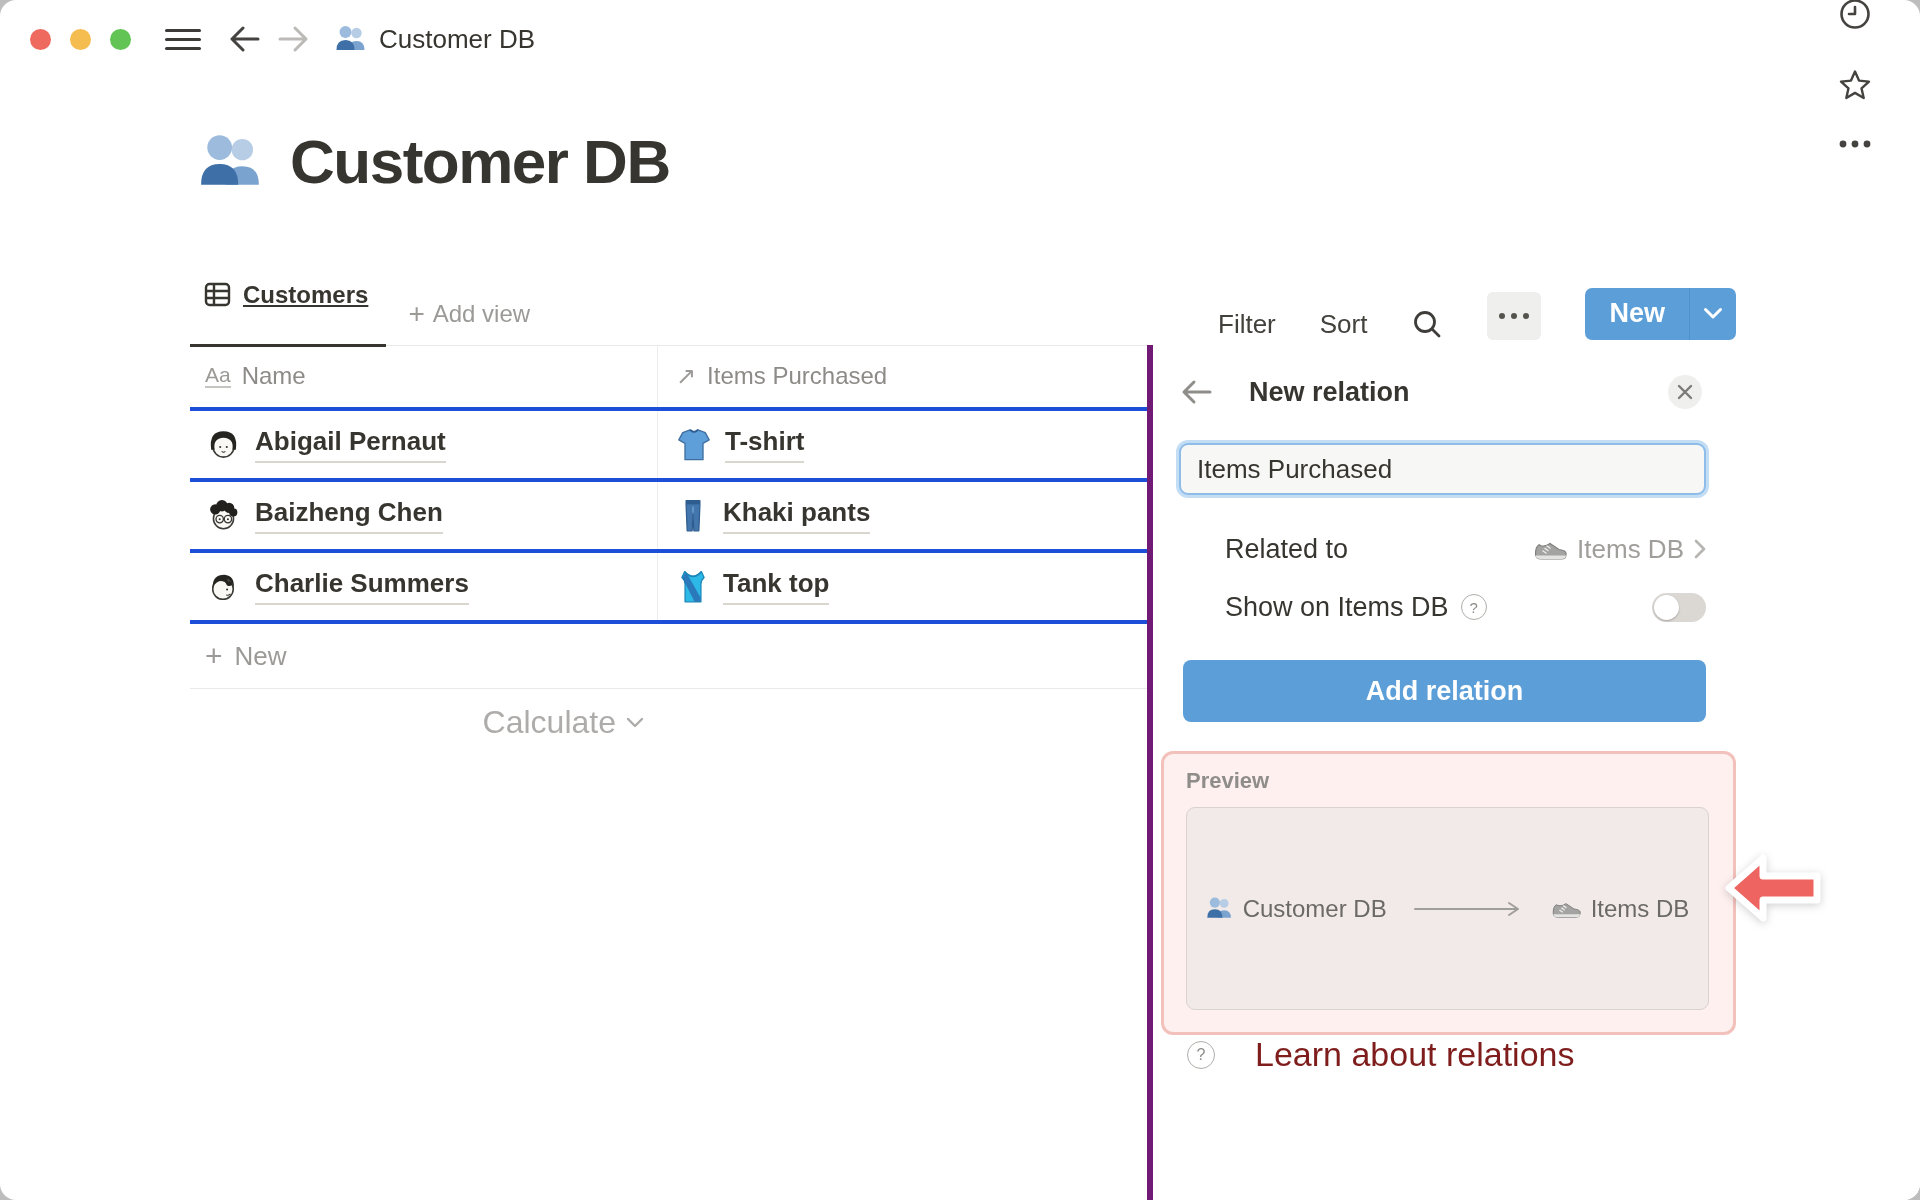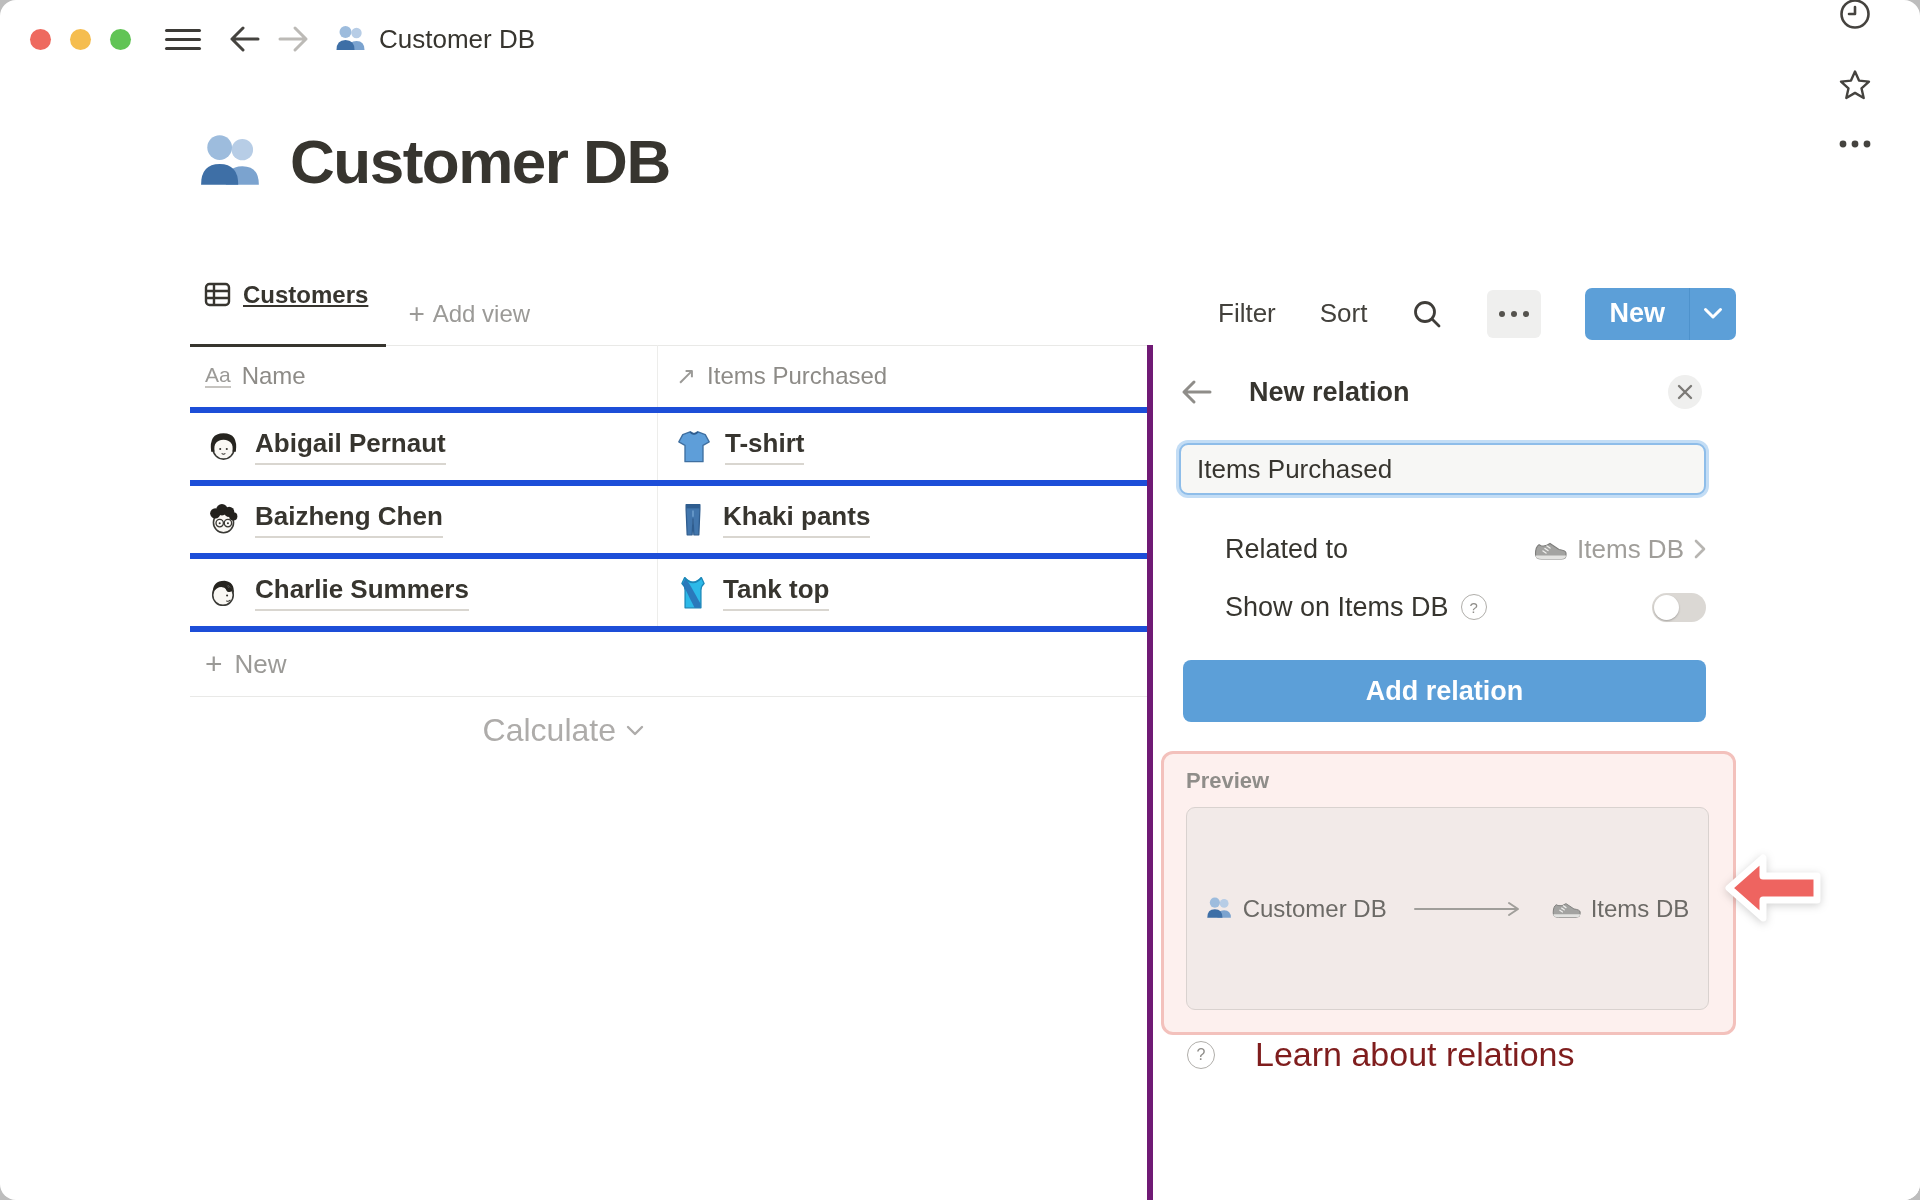--- a/index.html
+++ b/index.html
@@ -21,30 +21,30 @@
   .tb-icon{display:flex;align-items:center;justify-content:center;cursor:pointer;}
   
   .page-title{position:absolute;left:198px;top:126px;display:flex;align-items:center;gap:26px;}
   .page-title .txt{font-size:62px;font-weight:700;letter-spacing:-1.5px;color:#37352f;}
   
   .toolbar{position:absolute;left:190px;width:1546px;top:282px;height:63px;display:flex;align-items:center;border-bottom:1px solid #e9e9e7;}
   .view-tab{display:flex;align-items:flex-start;gap:12px;height:100%;padding:0 18px 0 14px;border-bottom:3px solid #37352f;cursor:pointer;text-decoration:underline;}
   .view-tab .txt{font-size:24px;font-weight:600;}
   .add-view{display:flex;align-items:center;gap:8px;color:#9b9a97;font-size:24px;margin-left:22px;cursor:pointer;}
   .add-view .plus{font-size:28px;line-height:1;}
-  .tool-right{margin-left:auto;display:flex;align-items:center;gap:44px;}
+  .tool-right{margin-left:auto;display:flex;align-items:flex-end;gap:44px;}
   .tool-text{font-size:26px;color:#43413c;cursor:pointer;}
   .more-btn{width:54px;height:48px;background:#efefee;border-radius:6px;display:flex;align-items:center;justify-content:center;gap:6px;cursor:pointer;}
   .more-btn i{width:6px;height:6px;border-radius:50%;background:#55534e;}
   .new-btn{display:flex;align-items:stretch;height:52px;border-radius:7px;overflow:hidden;cursor:pointer;}
   .new-main{background:var(--accent);color:#fff;font-size:27px;font-weight:700;display:flex;align-items:center;padding:0 24px;}
   .new-chev{background:var(--accent);border-left:1px solid #4e92cc;display:flex;align-items:center;justify-content:center;width:46px;}
   
   .table{position:absolute;left:190px;top:345px;width:957px;}
-  .t-row{display:flex;border-bottom:6px solid #1d4ed8;}
+  .t-row{display:flex;border-bottom:4px solid #1d4ed8;}
   .t-head{height:62px;color:#8d8b87;}
   .c1{width:468px;display:flex;align-items:center;padding-left:15px;border-right:1px solid #ededeb;box-sizing:border-box;}
   .c2{flex:1;display:flex;align-items:center;padding-left:18px;}
   .t-head .lbl{font-size:24px;margin-left:11px;color:#8d8b87;}
   .aa{font-size:21px;font-weight:500;color:#9b9a97;border-bottom:2px solid #c6c4c0;line-height:1.05;}
   .rel-arrow{font-size:24px;color:#9b9a97;}
   .t-body-row{height:67px;}
   .cell-link{font-size:26px;font-weight:600;color:#37352f;border-bottom:2px solid #d9d6d0;padding-bottom:4px;cursor:pointer;}
   .cell-ico{margin-right:13px;display:flex;}
   .t-new{height:64px;display:flex;align-items:center;padding-left:15px;color:#9b9a97;font-size:26px;border-bottom:1px solid #e9e9e7;cursor:pointer;gap:12px;}

